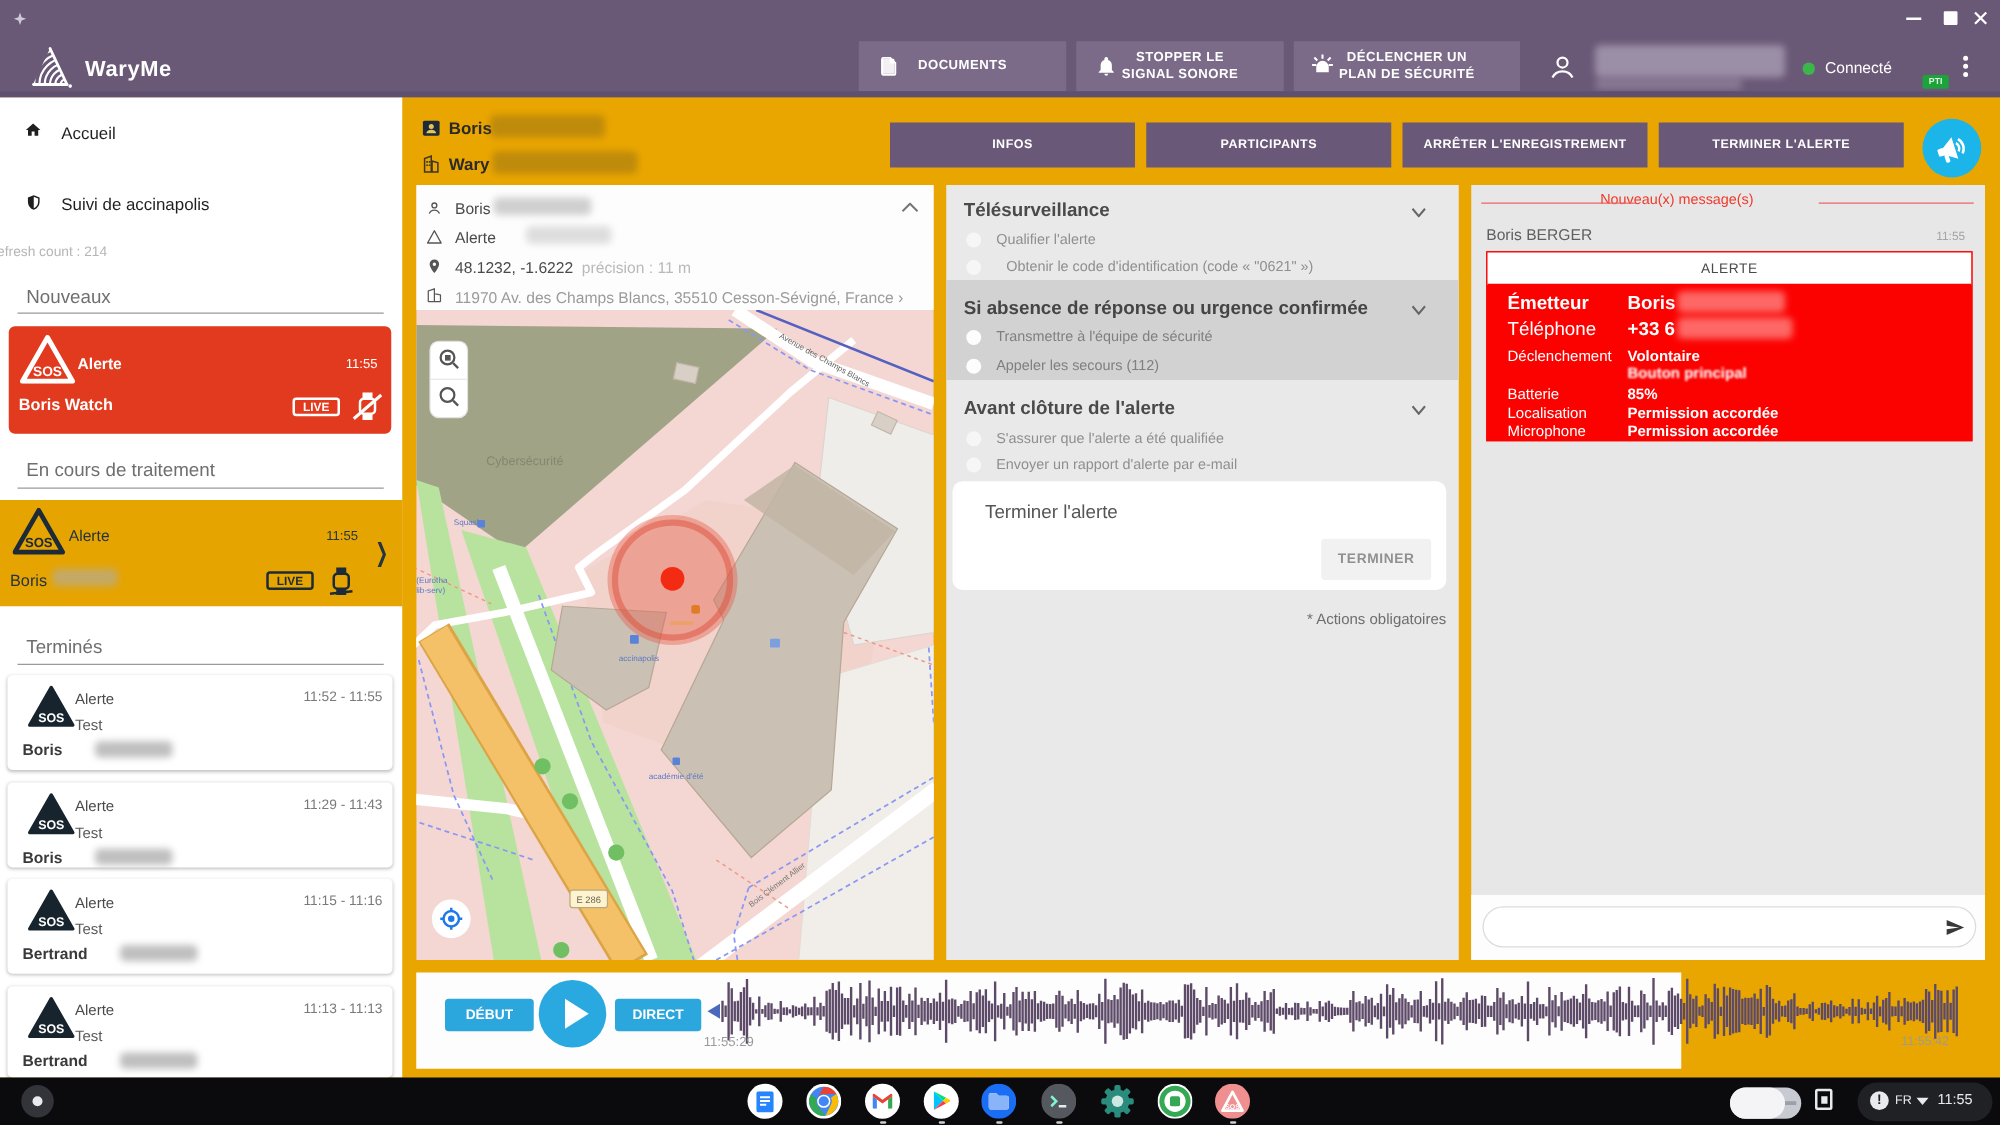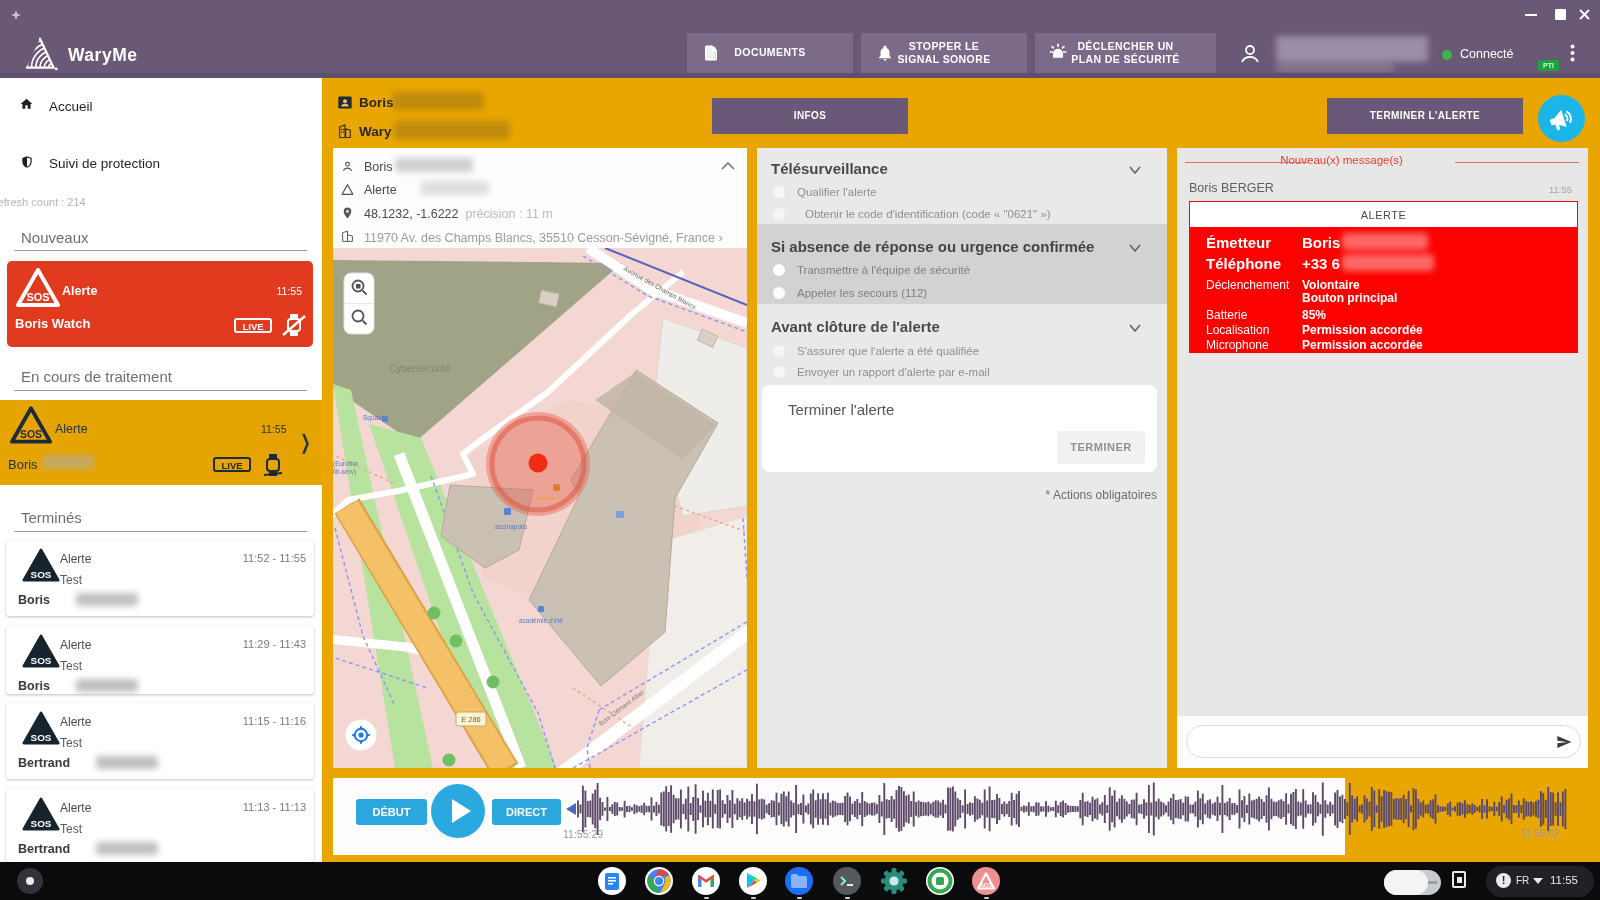--- a/index.html
+++ b/index.html
@@ -86,21 +86,21 @@
   <div class="darkline"></div>
 </div>
 <div id="sidebar">
   <svg class="abs" style="left:19px;top:19px" width="15" height="14" viewBox="0 0 24 24" fill="#1f1f1f">
         <path d="M10 20v-6h4v6h5v-8h3L12 3 2 12h3v8z"></path>
       </svg>
   <div class="sitem" style="top:21px;">Accueil</div>
   <svg class="abs" style="left:20px;top:76px" width="14" height="16" viewBox="0 0 24 24" fill="#1f1f1f">
         <path d="M12 2 4 5v6c0 5 3.4 9.7 8 11 4.6-1.3 8-6 8-11V5zm0 2.2 6 2.2v4.6c0 4-2.5 7.8-6 9V4.2z"></path>
       </svg>
-  <div class="sitem" style="top:78px;">Suivi de protection</div>
+  <div class="sitem" style="top:78px;">Suivi de accinapolis</div>
   <div class="abs" style="left:-6px;top:118px;font-size:11px;color:#b5b5b5;">refresh count : 214</div>
   <div class="shead" style="top:151px;">Nouveaux</div>
   <div class="hrline" style="top:172px;"></div>
 
   <div class="abs" style="left:7px;top:183px;width:306px;height:86px;background:#e13a1e;border-radius:5px;">
     <svg class="abs" style="left:9px;top:7px" width="44" height="39" viewBox="0 0 44 39">
           <path d="M22 2 42 37 2 37Z" fill="none" stroke="#fff" stroke-width="4" stroke-linejoin="round"></path>
           <text x="22" y="33" font-size="11" font-weight="bold" fill="#fff" text-anchor="middle">SOS</text>
         </svg>
     <div class="abs" style="left:55px;top:23px;color:#fff;font-size:12.5px;font-weight:bold;">Alerte</div>
@@ -194,20 +194,22 @@
   <div class="abs" style="left:37px;top:17px;color:#2a2a2a;font-size:13.5px;font-weight:bold;">Boris</div>
   <div class="blur" style="left:70px;top:14px;width:92px;height:18px;background:rgba(120,95,30,.38);"></div>
   <svg class="abs" style="left:15px;top:45px" width="16" height="17" viewBox="0 0 24 24" fill="#3a3a2a">
         <path d="M4 21V5l8-3v19zM13 21V8l7 2v11z" fill="none" stroke="#3f3520" stroke-width="1.8"></path>
         <path d="M6 8h2v2H6zM6 12h2v2H6zM9 8h2v2H9zM9 12h2v2H9z" fill="#3f3520"></path>
       </svg>
   <div class="abs" style="left:37px;top:46px;color:#2a2a2a;font-size:13.5px;font-weight:bold;">Wary</div>
   <div class="blur" style="left:72px;top:43px;width:116px;height:18px;background:rgba(120,95,30,.38);"></div>
 
   <div class="tbtn" style="left:390px;top:20px;width:196px;height:36px;background:#6a5878;font-size:10px;">INFOS</div>
+  <div class="tbtn" style="left:595px;top:20px;width:196px;height:36px;background:#6a5878;font-size:10px;">PARTICIPANTS</div>
+  <div class="tbtn" style="left:800px;top:20px;width:196px;height:36px;background:#6a5878;font-size:10px;">ARRÊTER L'ENREGISTREMENT</div>
   <div class="tbtn" style="left:1005px;top:20px;width:196px;height:36px;background:#6a5878;font-size:10px;">TERMINER L'ALERTE</div>
   <div class="abs" style="left:1216px;top:17px;width:47px;height:47px;border-radius:50%;background:#1cb5ea;"></div>
   <svg class="abs" style="left:1227px;top:29px;transform:rotate(-18deg)" width="26" height="24" viewBox="0 0 26 24" fill="#fff">
         <path d="M3 9h3l9-6v18l-9-6H3z"></path>
         <rect x="1" y="9" width="4" height="6" rx="1"></rect>
         <path d="M17 8.5a5 5 0 0 1 0 7" stroke="#fff" stroke-width="2" fill="none"></path>
         <path d="M19.5 6a8.5 8.5 0 0 1 0 12" stroke="#fff" stroke-width="2" fill="none"></path>
         <rect x="5" y="14.5" width="3.4" height="7" rx="1.2"></rect>
       </svg>
 
@@ -373,21 +375,21 @@
   <div class="abs" style="left:0;top:6px;width:329px;text-align:center;font-size:11.5px;color:#f0392b;">Nouveau(x) message(s)</div>
   <div class="abs" style="left:8px;top:14px;width:124px;height:1px;background:#e66;"></div>
   <div class="abs" style="left:278px;top:14px;width:124px;height:1px;background:#e66;"></div>
   <div class="abs" style="left:12px;top:33px;font-size:12.5px;color:#5f5f5f;">Boris BERGER</div>
   <div class="abs" style="left:372px;top:36px;font-size:9.5px;color:#a5a5a5;">11:55</div>
   <div class="abs" style="left:12px;top:53px;width:389px;height:152px;border:1px solid #fb0200;background:#fb0200;">
     <div style="position:absolute;left:0;top:0;width:100%;height:26px;background:#fff;border-bottom:1px solid #fb0200;text-align:center;font-size:11px;color:#4a4a4a;line-height:26px;letter-spacing:.5px;">ALERTE</div>
     <div class="abs" style="left:16px;top:32px;font-size:15px;font-weight:bold;color:#fff;">Émetteur</div>
     <div class="abs" style="left:112px;top:32px;font-size:15px;font-weight:bold;color:#fff;">Boris</div>
     <div class="blur" style="left:152px;top:31px;width:86px;height:17px;background:rgba(255,190,185,.55);"></div>
-    <div class="abs" style="left:16px;top:53px;font-size:15px;font-weight:bold;color:#fff;">Téléphone</div>
+    <div class="abs" style="left:16px;top:53px;font-size:15px;font-weight:normal;color:#fff;">Téléphone</div>
     <div class="abs" style="left:112px;top:53px;font-size:15px;font-weight:bold;color:#fff;">+33 6</div>
     <div class="blur" style="left:152px;top:52px;width:92px;height:17px;background:rgba(255,190,185,.55);"></div>
     <div class="abs" style="left:16px;top:76px;font-size:12px;color:#fff;">Déclenchement</div>
     <div class="abs" style="left:112px;top:76px;font-size:12px;font-weight:bold;color:#fff;">Volontaire</div>
     <div class="abs" style="left:112px;top:89px;font-size:12px;font-weight:bold;color:#fff;filter:blur(.7px);">Bouton principal</div>
     <div class="abs" style="left:16px;top:106px;font-size:12px;color:#fff;">Batterie</div>
     <div class="abs" style="left:112px;top:106px;font-size:12px;font-weight:bold;color:#fff;">85%</div>
     <div class="abs" style="left:16px;top:121px;font-size:12px;color:#fff;">Localisation</div>
     <div class="abs" style="left:112px;top:121px;font-size:12px;font-weight:bold;color:#fff;">Permission accordée</div>
     <div class="abs" style="left:16px;top:136px;font-size:12px;color:#fff;">Microphone</div>

